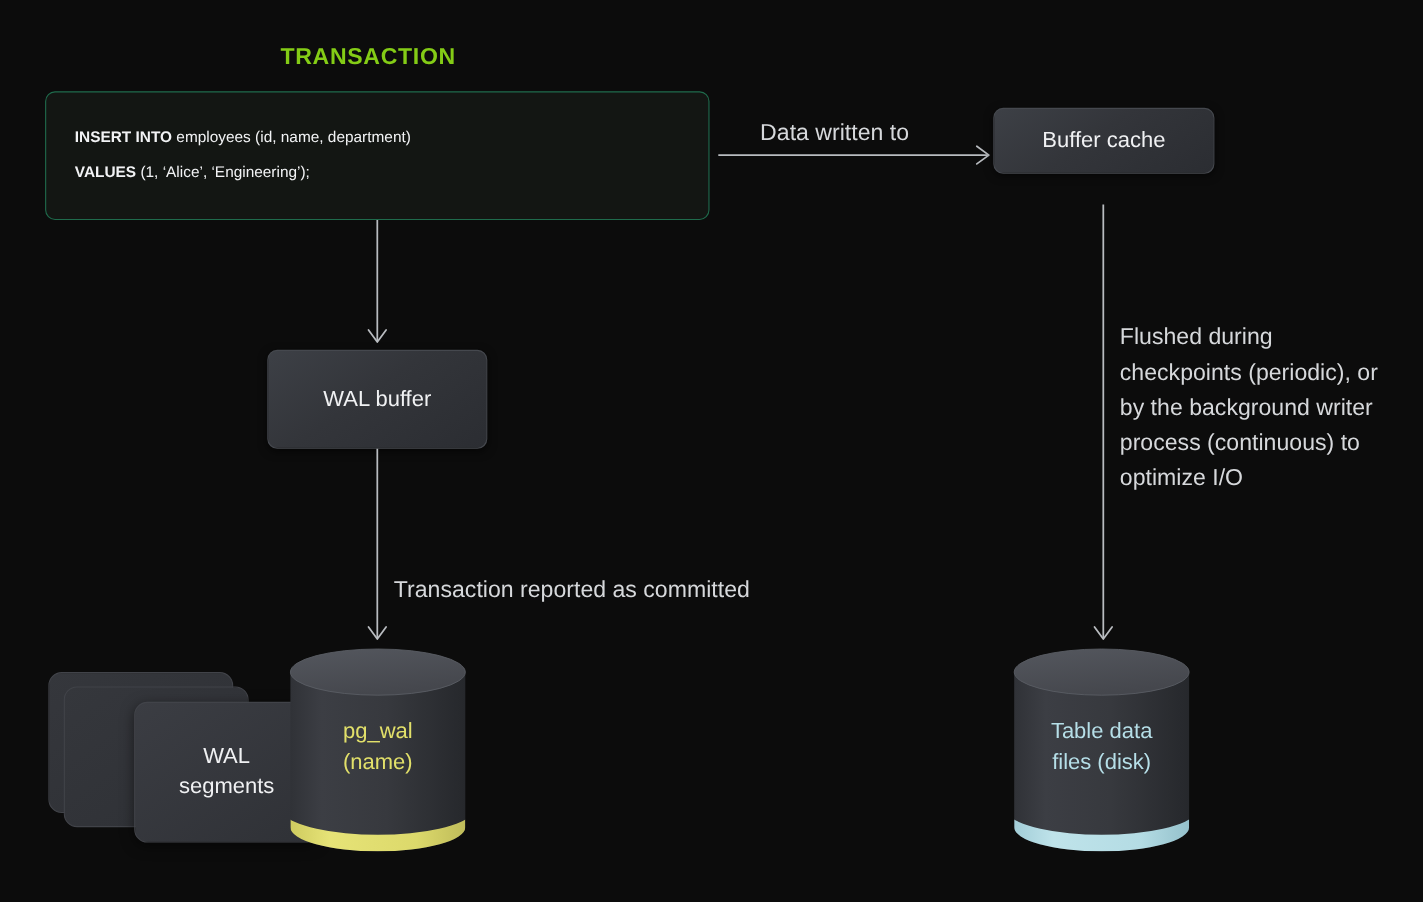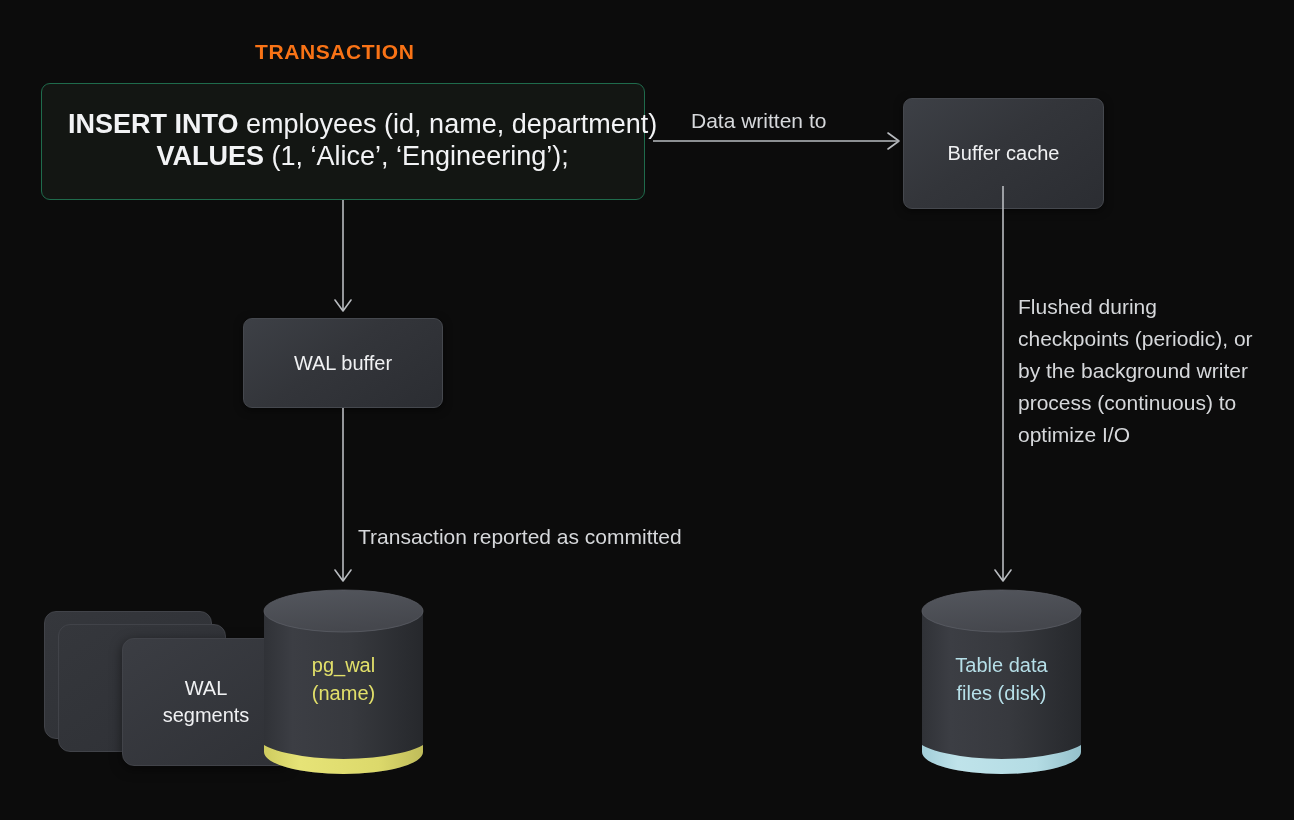--- a/index.html
+++ b/index.html
@@ -20,43 +20,42 @@
   }
 
   
   #transaction-title {
     position: absolute;
     left: 255px;
     top: 40px;
     font-size: 21px;
     font-weight: 700;
     letter-spacing: 0.6px;
-    color: #f97316;
+    color: #84cc16;
     white-space: nowrap;
   }
   #transaction-box {
     position: absolute;
     left: 41px;
     top: 83px;
     width: 604px;
     height: 117px;
     box-sizing: border-box;
     border: 1.5px solid #1f6b4c;
     border-radius: 9px;
     background: #131613;
   }
   #sql-lines {
     position: absolute;
     left: 68px;
     top: 108px;
-    font-size: 27px;
+    font-size: 14px;
     line-height: 32px;
     color: #f2f3f5;
     white-space: nowrap;
-    text-align: center;
   }
   #sql-lines .kw { font-weight: 700; }
 
   
   .node-box {
     position: absolute;
     box-sizing: border-box;
     border-radius: 9px;
     background: linear-gradient(145deg, #3d4046 0%, #33353a 45%, #2b2d32 100%);
     border: 1px solid #45484e;
@@ -64,21 +63,21 @@
     align-items: center;
     justify-content: center;
     color: #f0f1f3;
     font-size: 20px;
     box-shadow: 0 2px 8px rgba(0,0,0,0.55);
   }
   #buffer-cache-box {
     left: 903px;
     top: 98px;
     width: 201px;
-    height: 111px;
+    height: 60px;
   }
   #wal-buffer-box {
     left: 243px;
     top: 318px;
     width: 200px;
     height: 90px;
   }
 
   
   .edge-label {

